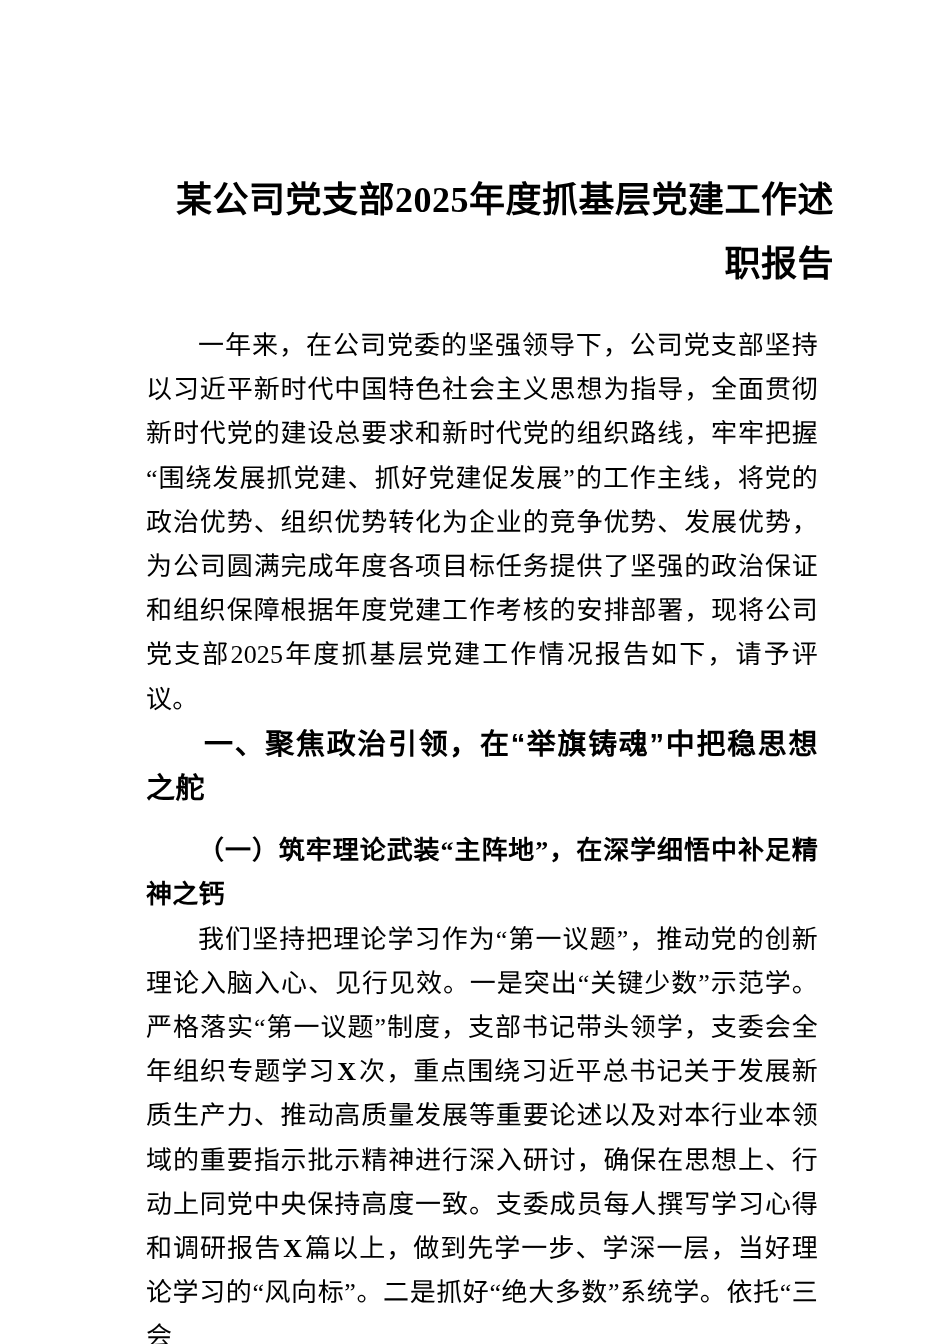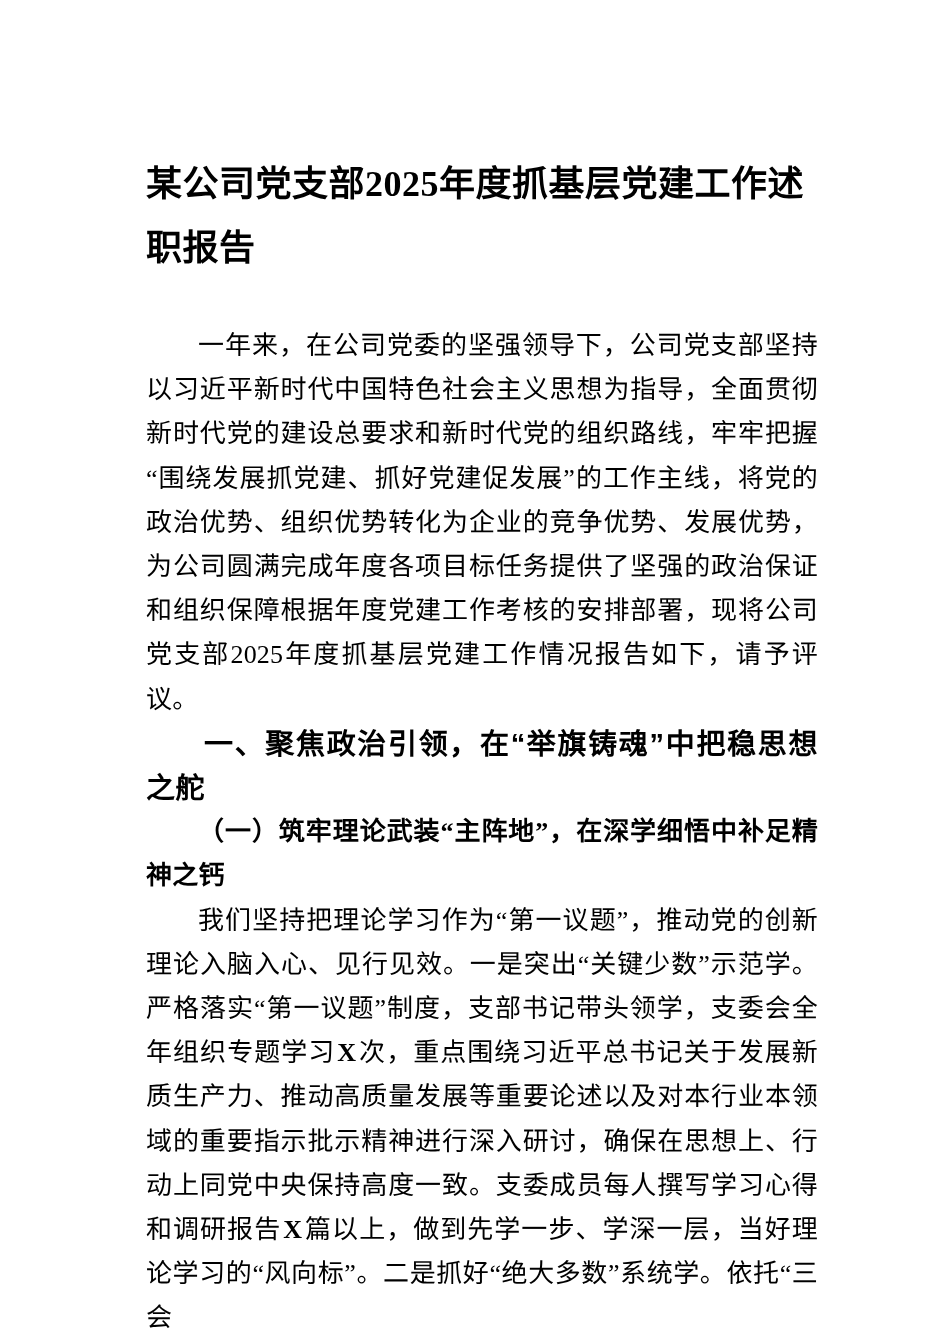--- a/index.html
+++ b/index.html
@@ -26,27 +26,27 @@
 
   .content {
     position: absolute;
     left: 146px;
     top: 0;
     width: 672px;
   }
 
   
   .doc-title {
-    margin: 0;
+    margin: 16px;
     padding: 0;
     position: absolute;
     top: 152px;
     left: 0;
     width: 672px;
-    text-align: left;
+    text-align: right;
     font-family: "Liberation Serif", "DejaVu Serif", serif;
     font-weight: bold;
     font-size: 36px;
     line-height: 64px;
     letter-spacing: 0.5px;
     color: #000000;
   }
 
   
   .body-block {
@@ -89,20 +89,21 @@
     font-weight: bold;
     text-indent: 2em;
     letter-spacing: 0.6px;
     font-size: 29px;
   }
 
   p.heading2 {
     font-family: "Liberation Serif", "DejaVu Serif", serif;
     font-weight: bold;
     text-indent: 2em;
+    margin-top: 19px;
   }
 
   
   .ph {
     font-family: "Liberation Serif", "DejaVu Serif", serif;
     font-weight: bold;
     padding: 0 2px;
   }
 </style>
 </head>

